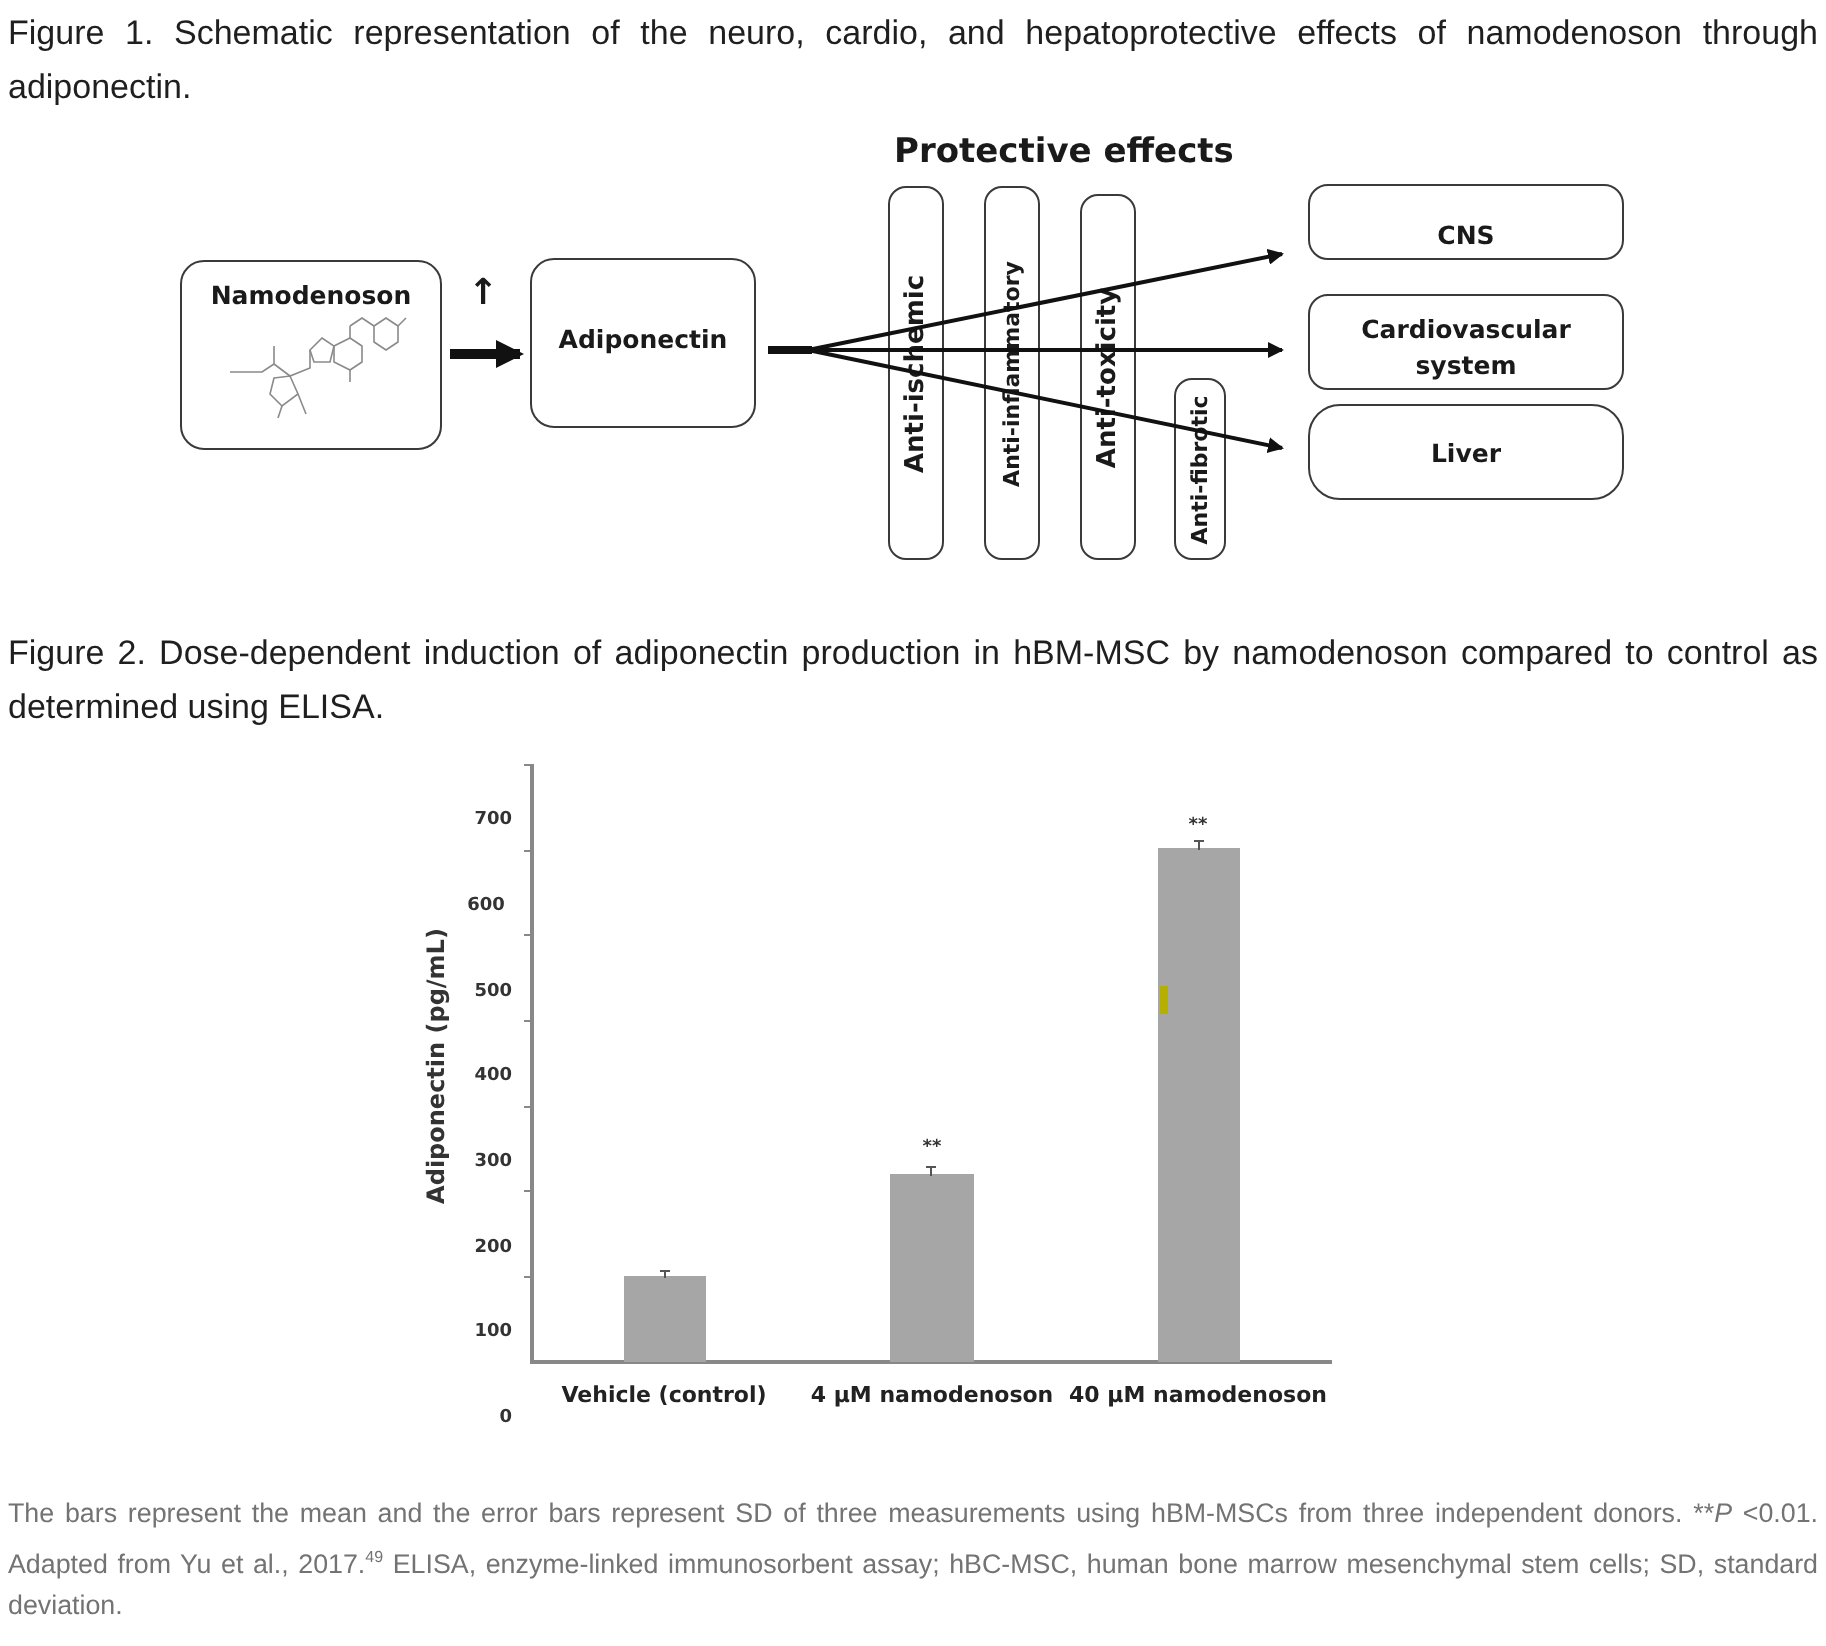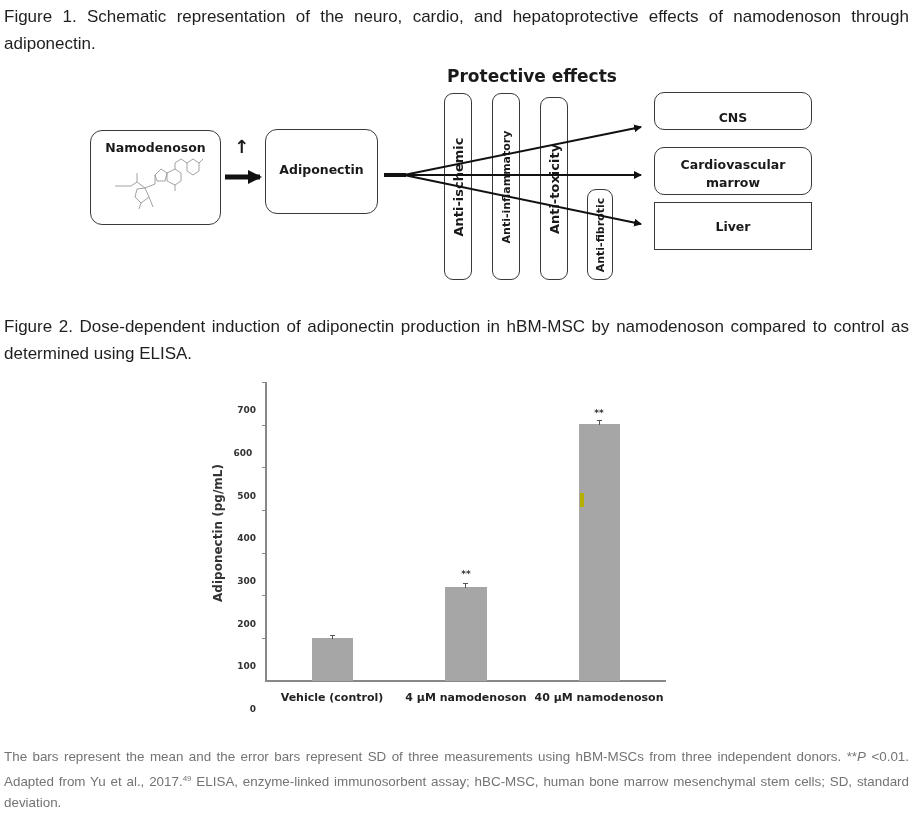--- a/index.html
+++ b/index.html
@@ -79,24 +79,24 @@
   <line x1="404" y1="175" x2="641" y2="175" stroke="#111" stroke-width="2" marker-end="url(#ah)"></line>
   <line x1="404" y1="175" x2="641" y2="224" stroke="#111" stroke-width="2" marker-end="url(#ah)"></line>
 </svg>
 
 <div class="rbox" style="left:654px; top:92px; width:158px; height:38px; border-radius:10px;">
   <div class="abs bold" style="left:0; right:0; top:17px; text-align:center; font-size:12.5px;">CNS</div>
 </div>
 <div class="rbox" style="left:654px; top:147px; width:158px; height:48px; border-radius:10px;">
   <div class="abs bold" style="left:0; right:0; top:8px; text-align:center; font-size:12.5px; line-height:18px;">
     <div>Cardiovascular</div>
-    <div>marrow</div>
+    <div>system</div>
   </div>
 </div>
-<div class="rbox" style="left:654px; top:202px; width:158px; height:48px; border-radius:0;">
+<div class="rbox" style="left:654px; top:202px; width:158px; height:48px; border-radius:16px;">
   <div class="abs bold" style="left:0; right:0; top:16px; text-align:center; font-size:12.5px;">Liver</div>
 </div>
 
 <div class="caption" style="top:313px;">Figure 2. Dose-dependent induction of adiponectin production in hBM-MSC by namodenoson compared to control as determined using ELISA.</div>
 
 <div class="abs" style="left:0; top:0; width:913px; height:823px;">
 
   <div class="abs" style="left:218px; top:533px; width:0; height:0;">
     <div class="vlabel" style="font-size:12px; color:#333;">Adiponectin (pg/mL)</div>
   </div>

